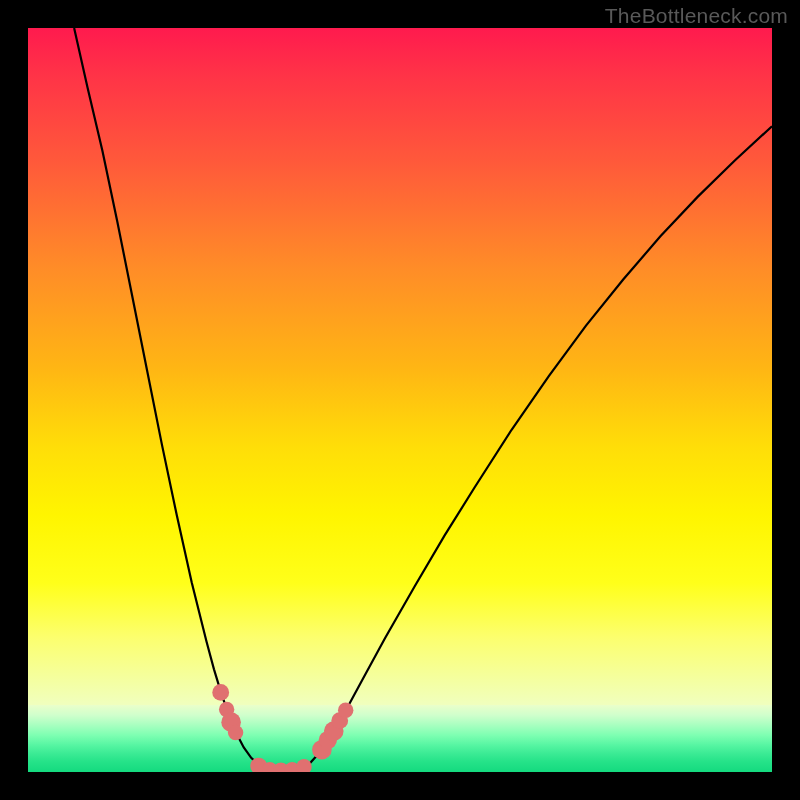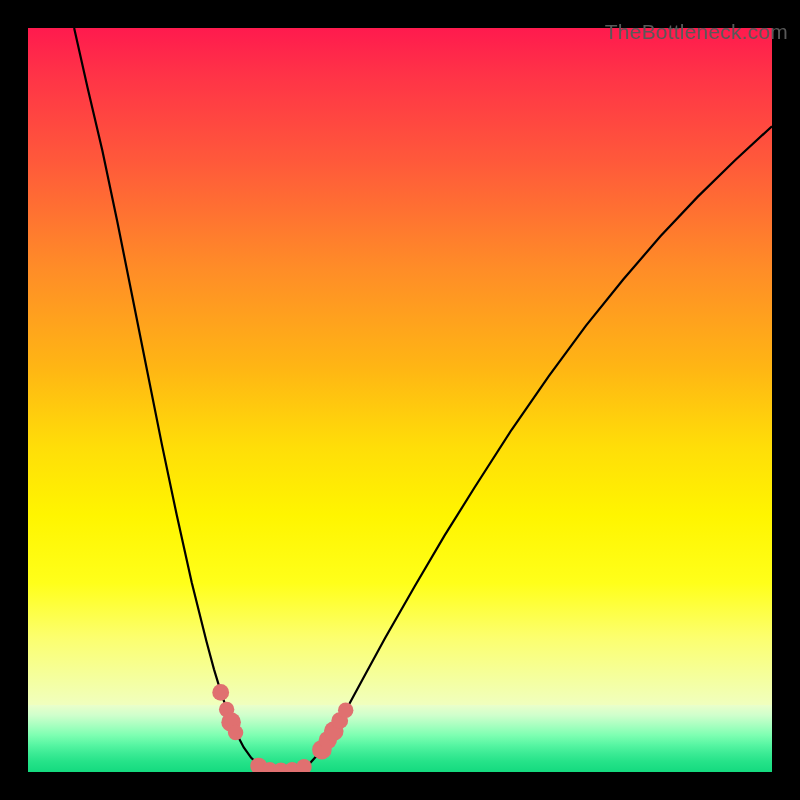--- a/index.html
+++ b/index.html
@@ -69,21 +69,21 @@
     );
   }
   svg.curve {
     position: absolute;
     top: 0; left: 0;
     width: 100%;
     height: 100%;
   }
   .watermark {
     position: absolute;
-    top: 20px;
+    top: 4px;
     right: 12px;
     color: #595959;
     font-size: 21px;
     font-weight: 400;
     letter-spacing: 0.2px;
     font-family: Arial, Helvetica, sans-serif;
   }
 </style>
 </head>
 <body>

